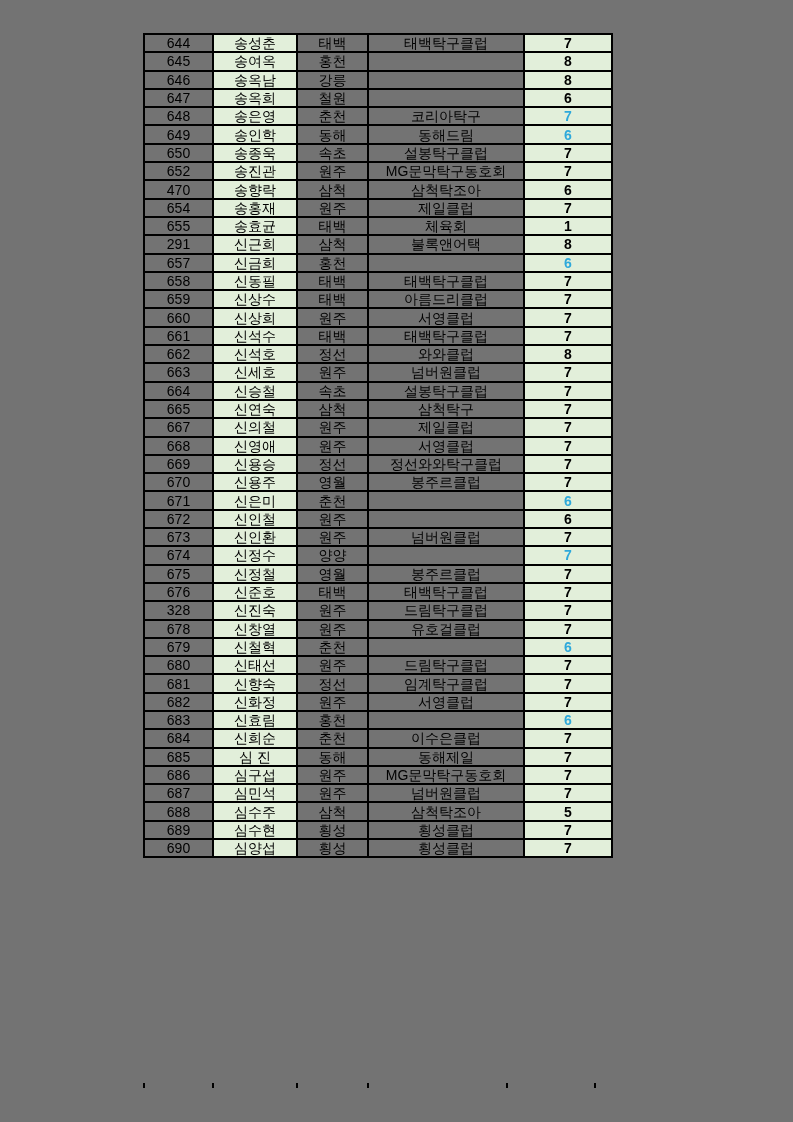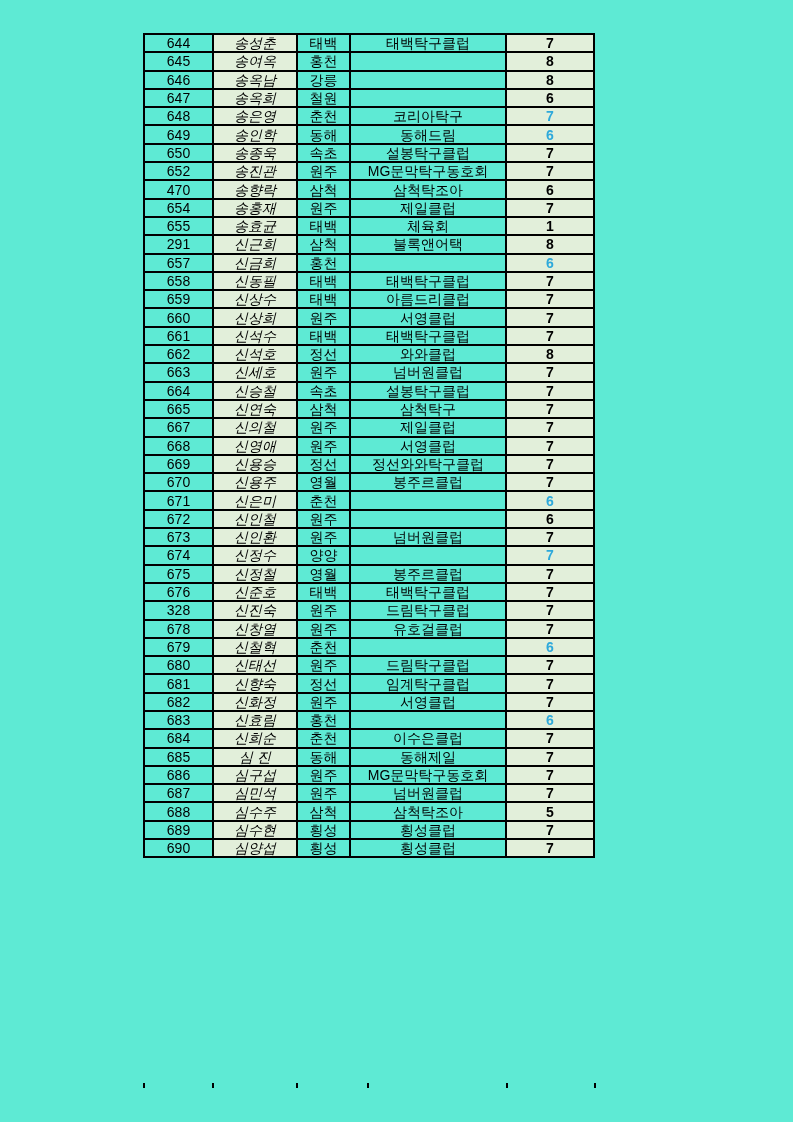--- a/index.html
+++ b/index.html
@@ -8,21 +8,21 @@
     background: #ffffff;
     width: 793px;
     height: 1122px;
     position: relative;
     font-family: "Liberation Sans", sans-serif;
     color: #000;
   }
   .page {
     position: absolute;
     inset: 0;
-    background: #5eead4;
+    background: #737373;
   }
   table.roster {
     position: absolute;
     left: 143px;
     top: 33px;
     border-collapse: collapse;
     table-layout: fixed;
     border: 2px solid #000;
   }
   table.roster td {
@@ -32,22 +32,22 @@
     text-align: center;
     vertical-align: middle;
     font-size: 14px;
     line-height: 1;
     height: 18.3px;
     overflow: hidden;
     white-space: nowrap;
     box-sizing: border-box;
   }
   td.c-no     { width: 69px;  }
-  td.c-name   { width: 84px;  background: var(--green, #e2efda); font-style: italic; }
-  td.c-region { width: 53px;  }
+  td.c-name   { width: 84px;  background: var(--green, #e2efda); }
+  td.c-region { width: 71px;  }
   td.c-club   { width: 156px; }
   td.c-score  { width: 88px;  background: var(--green, #e2efda); font-weight: bold; }
   td.c-score.blue { color: var(--blue, #2ea9db); }
   .tick {
     position: absolute;
     width: 2px;
     height: 5px;
     background: #000;
     top: 1083px;
   }

